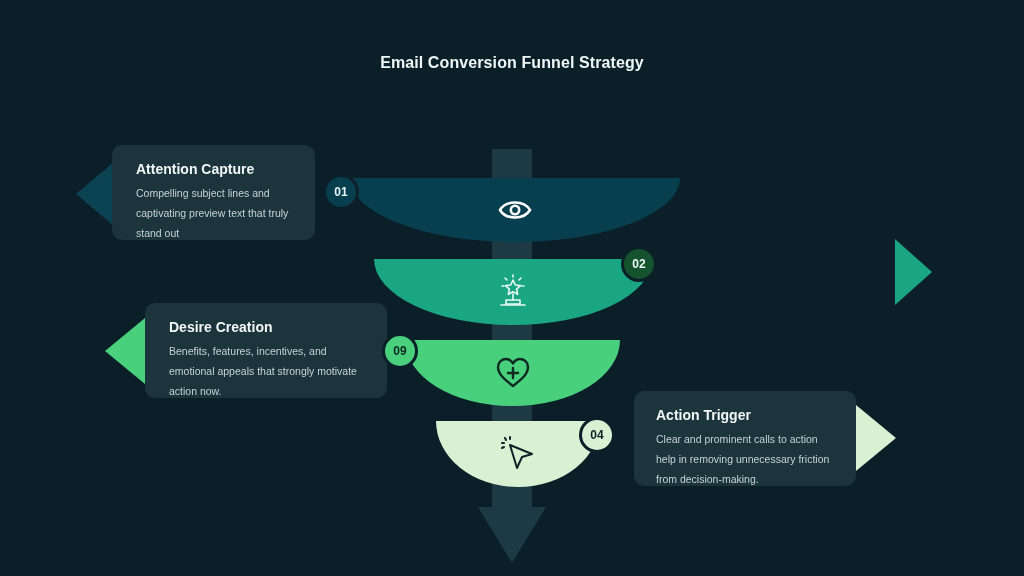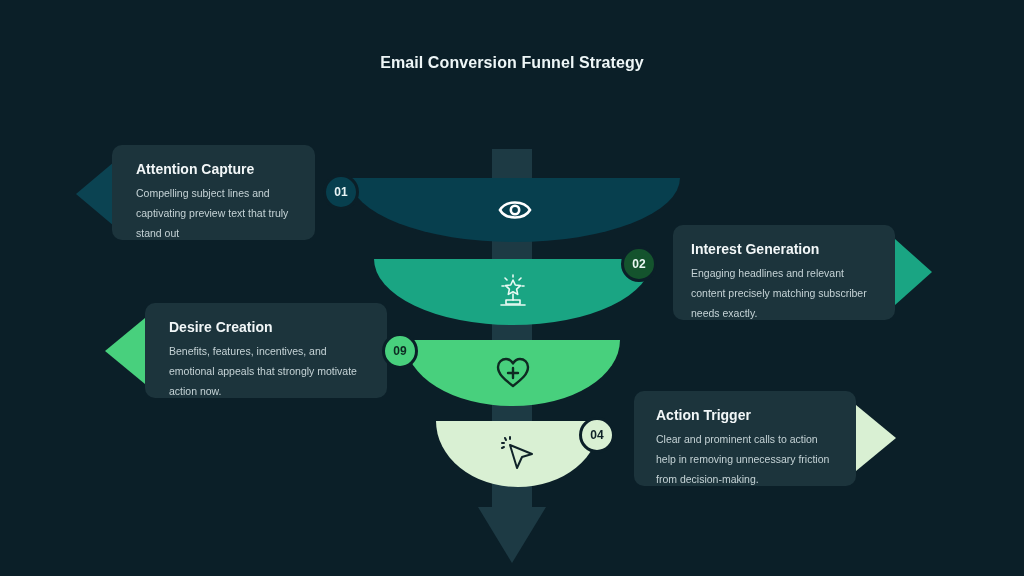--- a/index.html
+++ b/index.html
@@ -125,24 +125,20 @@
   </div>
   <div class="layer layer-1">
     <svg width="34" height="24" viewBox="0 0 34 24" fill="none" stroke="#ffffff" stroke-width="2.6">
       <path d="M2 12 C8 2, 26 2, 32 12 C26 22, 8 22, 2 12 Z"></path>
       <circle cx="17" cy="12" r="4.2"></circle>
     </svg>
   </div>
   <div class="badge badge-1">01</div>
 
   <div class="pointer ptr-2"></div>
-  <div class="card card-2">
-    <div class="card-title">Interest Generation</div>
-    <div class="card-text">Engaging headlines and relevant content precisely matching subscriber needs exactly.</div>
-  </div>
   <div class="layer layer-2">
     <svg width="34" height="36" viewBox="0 0 34 36" fill="none" stroke="#eafaf4" stroke-width="1.6" stroke-linecap="round" stroke-linejoin="round">
       <path d="M17 6 L19.3 11 L24.5 11.6 L20.6 15.2 L21.7 20.4 L17 17.8 L12.3 20.4 L13.4 15.2 L9.5 11.6 L14.7 11 Z"></path>
       <line x1="17" y1="20" x2="17" y2="26"></line>
       <path d="M10 26 H24 V30 H10 Z"></path>
       <line x1="5" y1="31" x2="29" y2="31"></line>
       <line x1="9" y1="4" x2="11" y2="6"></line>
       <line x1="25" y1="4" x2="23" y2="6"></line>
       <line x1="17" y1="1" x2="17" y2="3"></line>
       <line x1="6" y1="12" x2="8" y2="12"></line>

